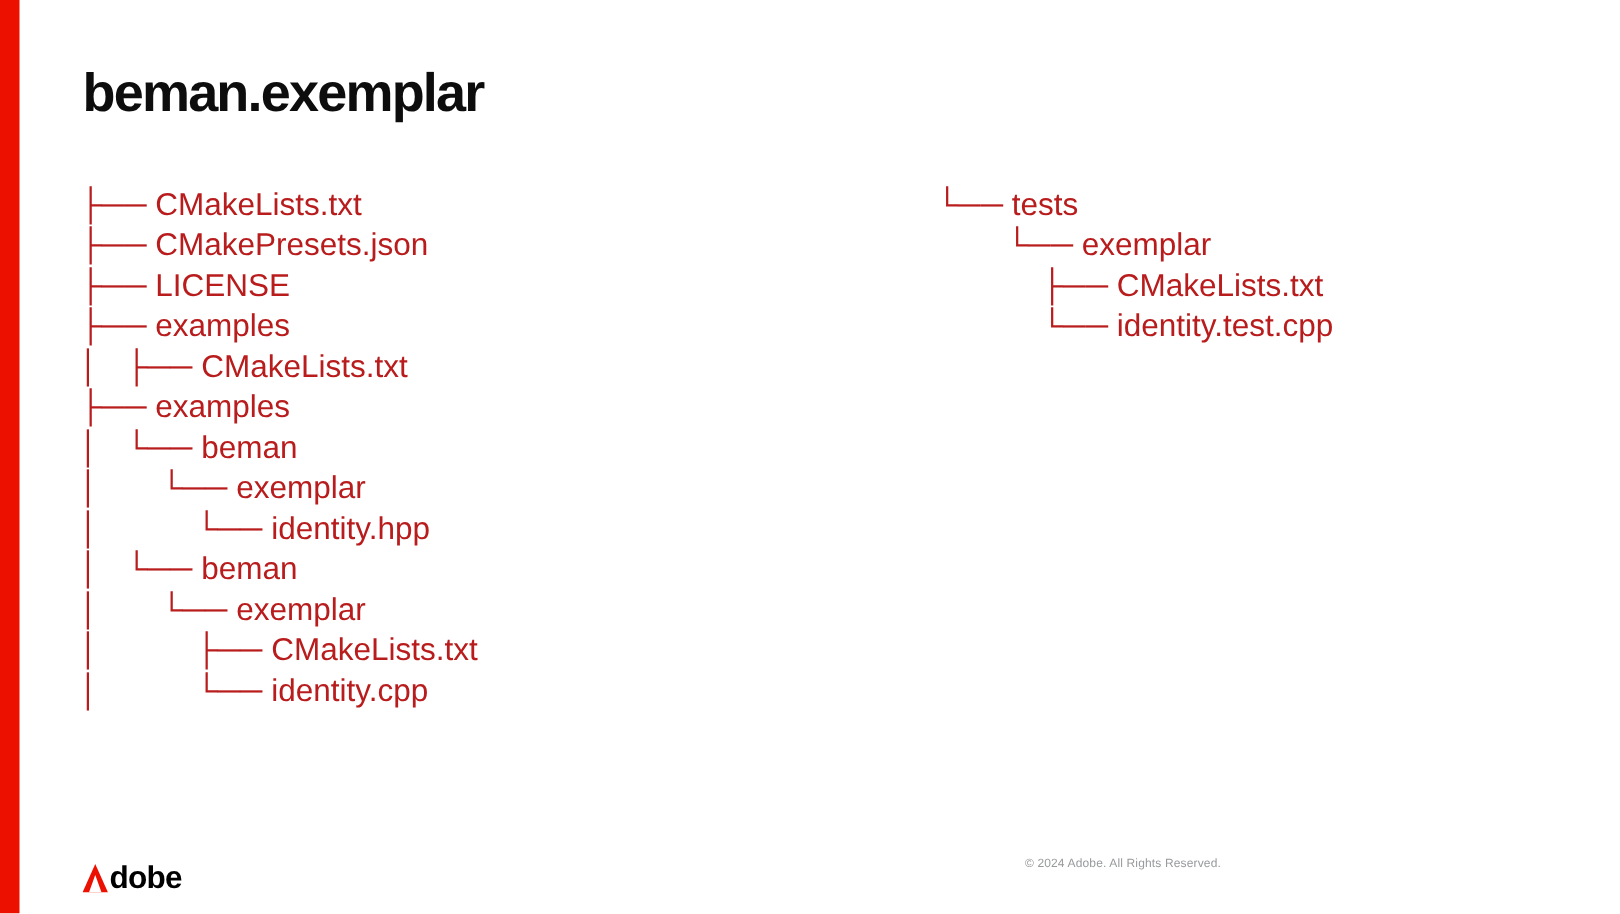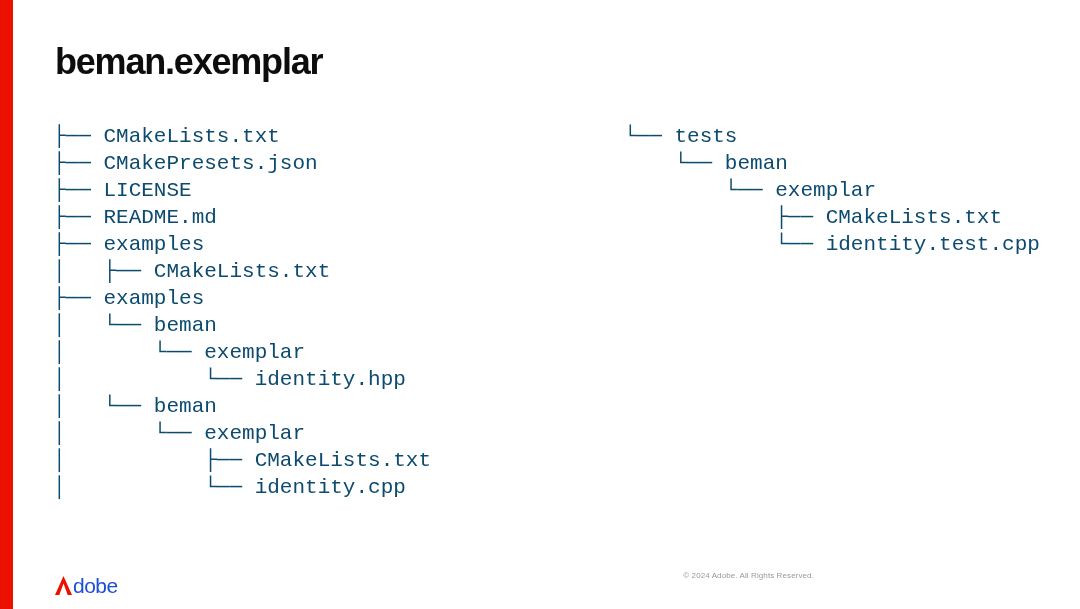--- a/index.html
+++ b/index.html
@@ -15,75 +15,73 @@
 
   .title {
     position: absolute; left: 55px; top: 44px;
     font-family: "Liberation Sans", sans-serif;
     font-size: 36px; font-weight: 800; letter-spacing: -1.2px;
     color: #0d0d0d; line-height: 1;
   }
 
   .tree {
     position: absolute;
-    font-family: Liberation Mono, monospace;
+    font-family: Liberation Sans, sans-serif;
     font-size: 21px; line-height: 27px;
-    color: #0c4a6e;
+    color: #b91c1c;
   }
   .tree-left  { left: 53px;  top: 123px; }
   .tree-right { left: 624px; top: 123px; }
   .tree-line { white-space: pre; height: 27px; }
   .tree-line span { white-space: pre; }
   .tree-line.small .fname { font-size: 15px; }
 
   .footer-logo {
     position: absolute; left: 55px; top: 576px;
     display: flex; align-items: flex-end; gap: 1px;
     color: #EB1000;
   }
   .footer-logo .logo-rest {
     font-family: "Liberation Sans", sans-serif;
-    font-weight: 400; font-size: 21px; line-height: 19px;
-    letter-spacing: -0.5px; color: #1d4ed8;
+    font-weight: 700; font-size: 21px; line-height: 19px;
+    letter-spacing: -0.5px; color: #000000;
   }
   .copyright {
     position: absolute; right: 55px; top: 571px;
     font-family: "Liberation Sans", sans-serif;
     font-size: 8px; color: #97999b; letter-spacing: 0.1px;
   }
 </style>
 </head>
 <body>
 
 <div class="slide">
 
   <div class="accent-bar-left"></div>
 
   <h1 class="title">beman.exemplar</h1>
 
   <div class="tree tree-left">
     <div class="tree-line"><span class="prefix">├── </span><span class="fname">CMakeLists.txt</span></div>
     <div class="tree-line"><span class="prefix">├── </span><span class="fname">CMakePresets.json</span></div>
     <div class="tree-line"><span class="prefix">├── </span><span class="fname">LICENSE</span></div>
-    <div class="tree-line"><span class="prefix">├── </span><span class="fname">README.md</span></div>
     <div class="tree-line"><span class="prefix">├── </span><span class="fname">examples</span></div>
     <div class="tree-line"><span class="prefix">│   ├── </span><span class="fname">CMakeLists.txt</span></div>
     <div class="tree-line"><span class="prefix">├── </span><span class="fname">examples</span></div>
     <div class="tree-line"><span class="prefix">│   └── </span><span class="fname">beman</span></div>
     <div class="tree-line"><span class="prefix">│       └── </span><span class="fname">exemplar</span></div>
     <div class="tree-line"><span class="prefix">│           └── </span><span class="fname">identity.hpp</span></div>
     <div class="tree-line"><span class="prefix">│   └── </span><span class="fname">beman</span></div>
     <div class="tree-line"><span class="prefix">│       └── </span><span class="fname">exemplar</span></div>
     <div class="tree-line"><span class="prefix">│           ├── </span><span class="fname">CMakeLists.txt</span></div>
     <div class="tree-line"><span class="prefix">│           └── </span><span class="fname">identity.cpp</span></div>
   </div>
 
   <div class="tree tree-right">
     <div class="tree-line"><span class="prefix">└── </span><span class="fname">tests</span></div>
-    <div class="tree-line"><span class="prefix">    └── </span><span class="fname">beman</span></div>
     <div class="tree-line"><span class="prefix">        └── </span><span class="fname">exemplar</span></div>
     <div class="tree-line"><span class="prefix">            ├── </span><span class="fname">CMakeLists.txt</span></div>
     <div class="tree-line"><span class="prefix">            └── </span><span class="fname">identity.test.cpp</span></div>
   </div>
 
   <div class="footer-logo" aria-label="Adobe">
     <svg width="17" height="19" viewBox="0 0 17 19" aria-hidden="true">
       <path d="M8.5 0 L17 19 L0 19 Z" fill="#EB1000"></path>
       <path d="M8.5 7.4 L12.7 19 L4.3 19 Z" fill="#ffffff"></path>
     </svg>

